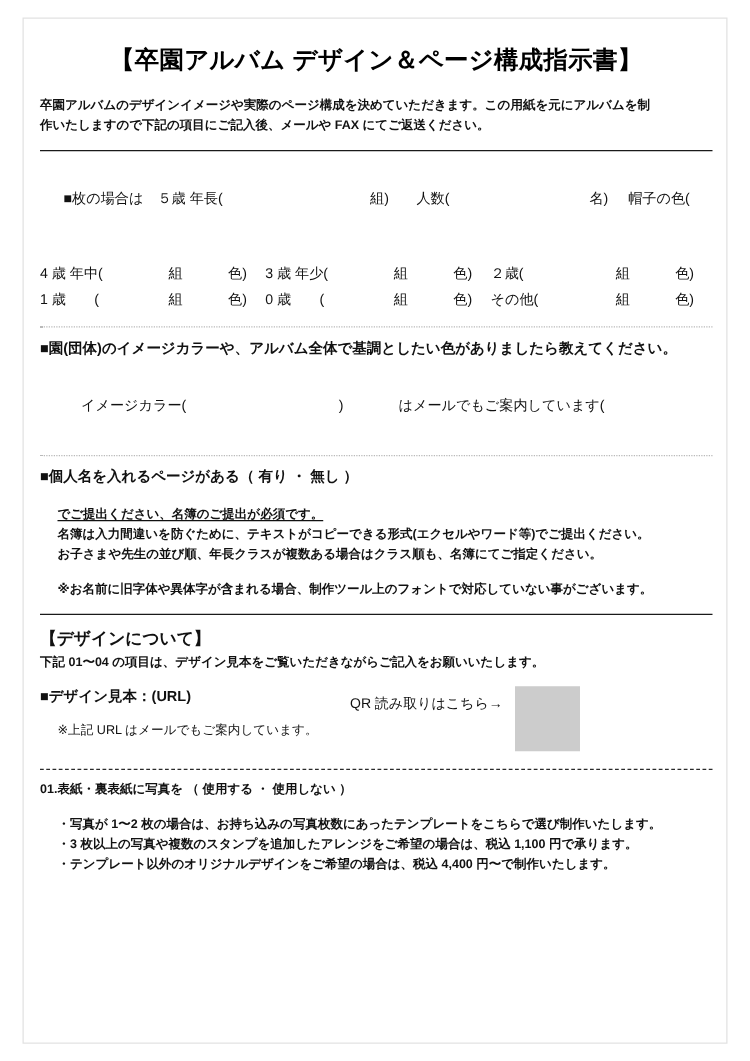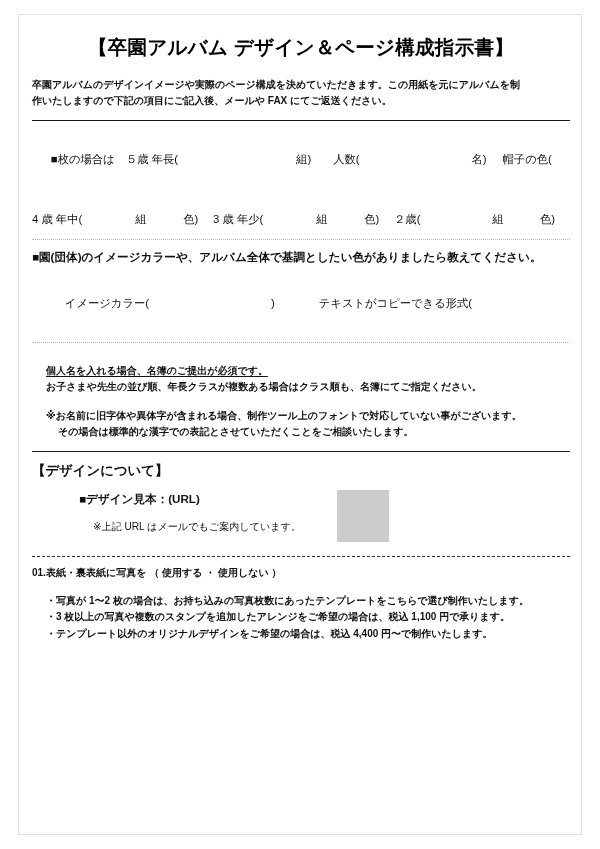--- a/index.html
+++ b/index.html
@@ -117,21 +117,20 @@
   .c-label { width: 62px; }
   .c-open  { width: 56px; }
   .c-kumi  { width: 58px; text-align: left; }
   .c-iro   { width: 34px; text-align: left; }
 
   
   .qr-row {
     display: flex;
     align-items: flex-start;
     margin-top: 9px;
-    margin-left: 47px;
   }
   .qr-left { flex: 0 0 248px; }
   .qr-mid {
     flex: 0 0 auto;
     font-size: 11.2px;
     padding-top: 6px;
     white-space: nowrap;
   }
   .qr-box {
     width: 52px;
@@ -177,55 +176,72 @@
           <td class="c-iro">色)</td>
           <td class="c-label">3 歳 年少(</td>
           <td class="c-open"></td>
           <td class="c-kumi">組</td>
           <td class="c-iro">色)</td>
           <td class="c-label">２歳(</td>
           <td class="c-open"></td>
           <td class="c-kumi">組</td>
           <td class="c-iro">色)</td>
         </tr>
+        <tr>
+          <td class="c-label">1 歳　　(</td>
+          <td class="c-open"></td>
+          <td class="c-kumi">組</td>
+          <td class="c-iro">色)</td>
+          <td class="c-label">0 歳　　(</td>
+          <td class="c-open"></td>
+          <td class="c-kumi">組</td>
+          <td class="c-iro">色)</td>
+          <td class="c-label">その他(</td>
+          <td class="c-open"></td>
+          <td class="c-kumi">組</td>
+          <td class="c-iro">色)</td>
+        </tr>
       </tbody>
     </table>
 
     <hr class="rule-dot">
 
     <p class="heading-sq">■園(団体)のイメージカラーや、アルバム全体で基調としたい色がありましたら教えてください。</p>
 
     <div class="spacer-sm"></div>
 
     <div class="field-row indent1">
-      <span>イメージカラー(</span><span style="display:inline-block;width:122px"></span><span>)</span><span style="display:inline-block;width:44px"></span><span>テキストがコピーできる形式(</span><span style="display:inline-block;width:132px"></span>
+      <span>イメージカラー(</span><span style="display:inline-block;width:122px"></span><span>)</span><span style="display:inline-block;width:44px"></span><span>はメールでもご案内しています(</span><span style="display:inline-block;width:132px"></span>
     </div>
 
     <hr class="rule-dot">
 
-
-    <div class="spacer-md"></div>
-
-    <p class="para indent1 u-line">個人名を入れる場合、名簿のご提出が必須です。</p>
+    <p class="heading-sq">■個人名を入れるページがある（ 有り ・ 無し ）</p>
+
+    <div class="spacer-md"></div>
+
+    <p class="para indent1 u-line">でご提出ください、名簿のご提出が必須です。</p>
+    <p class="para indent1">名簿は入力間違いを防ぐために、テキストがコピーできる形式(エクセルやワード等)でご提出ください。</p>
     <p class="para indent1">お子さまや先生の並び順、年長クラスが複数ある場合はクラス順も、名簿にてご指定ください。</p>
 
     <div class="spacer-md"></div>
 
     <p class="para indent1">※お名前に旧字体や異体字が含まれる場合、制作ツール上のフォントで対応していない事がございます。</p>
-    <p class="para indent2">その場合は標準的な漢字での表記とさせていただくことをご相談いたします。</p>
 
     <hr class="rule-solid">
 
     <p class="heading-brackets">【デザインについて】</p>
+    <p class="para">下記 01〜04 の項目は、デザイン見本をご覧いただきながらご記入をお願いいたします。</p>
 
     <div class="qr-row">
       <div class="qr-left">
         <p class="heading-sq">■デザイン見本：(URL)</p>
         <p class="small indent1">※上記 URL はメールでもご案内しています。</p>
       </div>
+      <div class="qr-mid">QR 読み取りはこちら→</div>
       <div class="qr-box" style="background: rgb(204, 204, 204);"></div>
     </div>
 
     <hr class="rule-dash">
 
     <p class="para">01.表紙・裏表紙に写真を （ 使用する ・ 使用しない ）</p>
     <div class="spacer-md"></div>
     <p class="para indent1">・写真が 1〜2 枚の場合は、お持ち込みの写真枚数にあったテンプレートをこちらで選び制作いたします。</p>
     <p class="para indent1">・3 枚以上の写真や複数のスタンプを追加したアレンジをご希望の場合は、税込 1,100 円で承ります。</p>
     <p class="para indent1">・テンプレート以外のオリジナルデザインをご希望の場合は、税込 4,400 円〜で制作いたします。</p>

